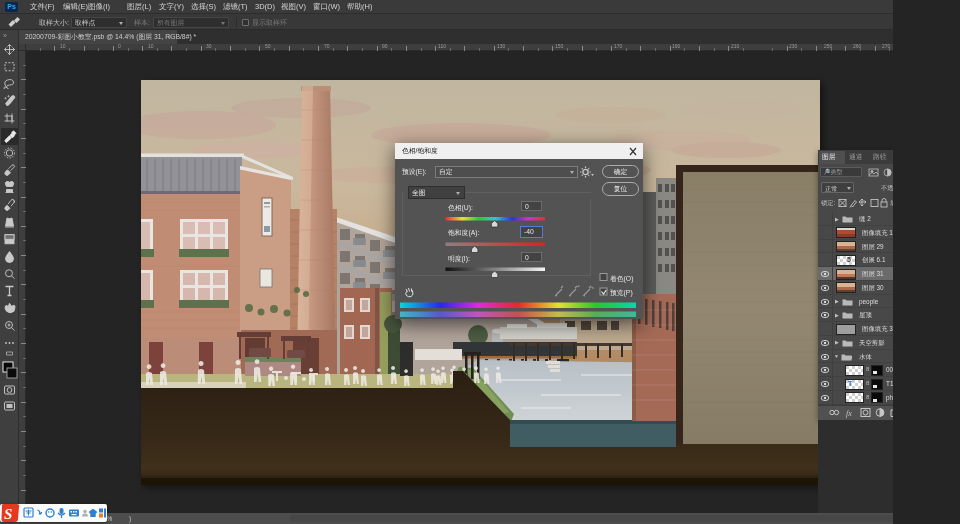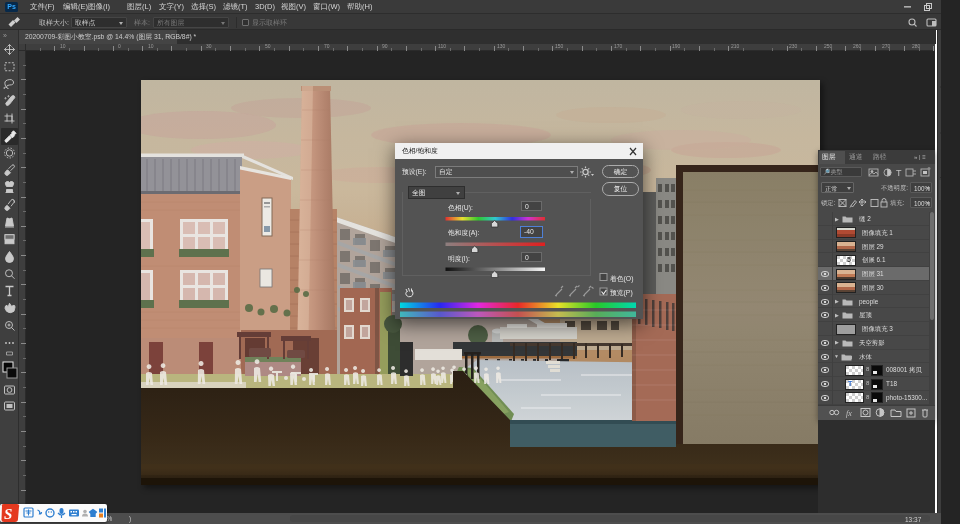--- a/index.html
+++ b/index.html
@@ -1,16 +1,16 @@
 <!DOCTYPE html>
 <html><head>
 <meta charset="utf-8">
 <style>
 html,body{margin:0;padding:0;background:#242424;}
-#app{position:relative;width:893px;height:524px;overflow:hidden;font-family:"Liberation Sans",sans-serif;background:#ffffff;padding-left:48px;}
+#app{position:relative;width:893px;height:524px;overflow:hidden;font-family:"Liberation Sans",sans-serif;background:#a21caf;}
 #app *{position:absolute;box-sizing:border-box;}
 .t{white-space:nowrap;}
 
 #menubar{left:0;top:0;width:960px;height:13px;background:#3a3a3a;}
 #menubar .mi{top:0;height:13px;line-height:13px;font-size:7.5px;color:#d6d6d6;}
 #psicon{left:5px;top:1.5px;width:13px;height:10px;background:#07294a;border-radius:1.5px;color:#31a8ff;font-size:7px;line-height:10px;text-align:center;font-weight:bold;}
 #wctl{left:896px;top:0;width:64px;height:13px;color:#c8c8c8;font-size:8px;}
 #optionsbar{left:0;top:13px;width:960px;height:17px;background:#383838;border-top:1px solid #2d2d2d;border-bottom:1px solid #2a2a2a;}
 .ob-label{font-size:7px;color:#c3c3c3;line-height:17px;top:0;height:17px;}
 .ob-dd{height:11px;top:3px;background:#2e2e2e;border:1px solid #454545;border-radius:1px;font-size:6.8px;color:#cfcfcf;line-height:9px;padding-left:3px;}

